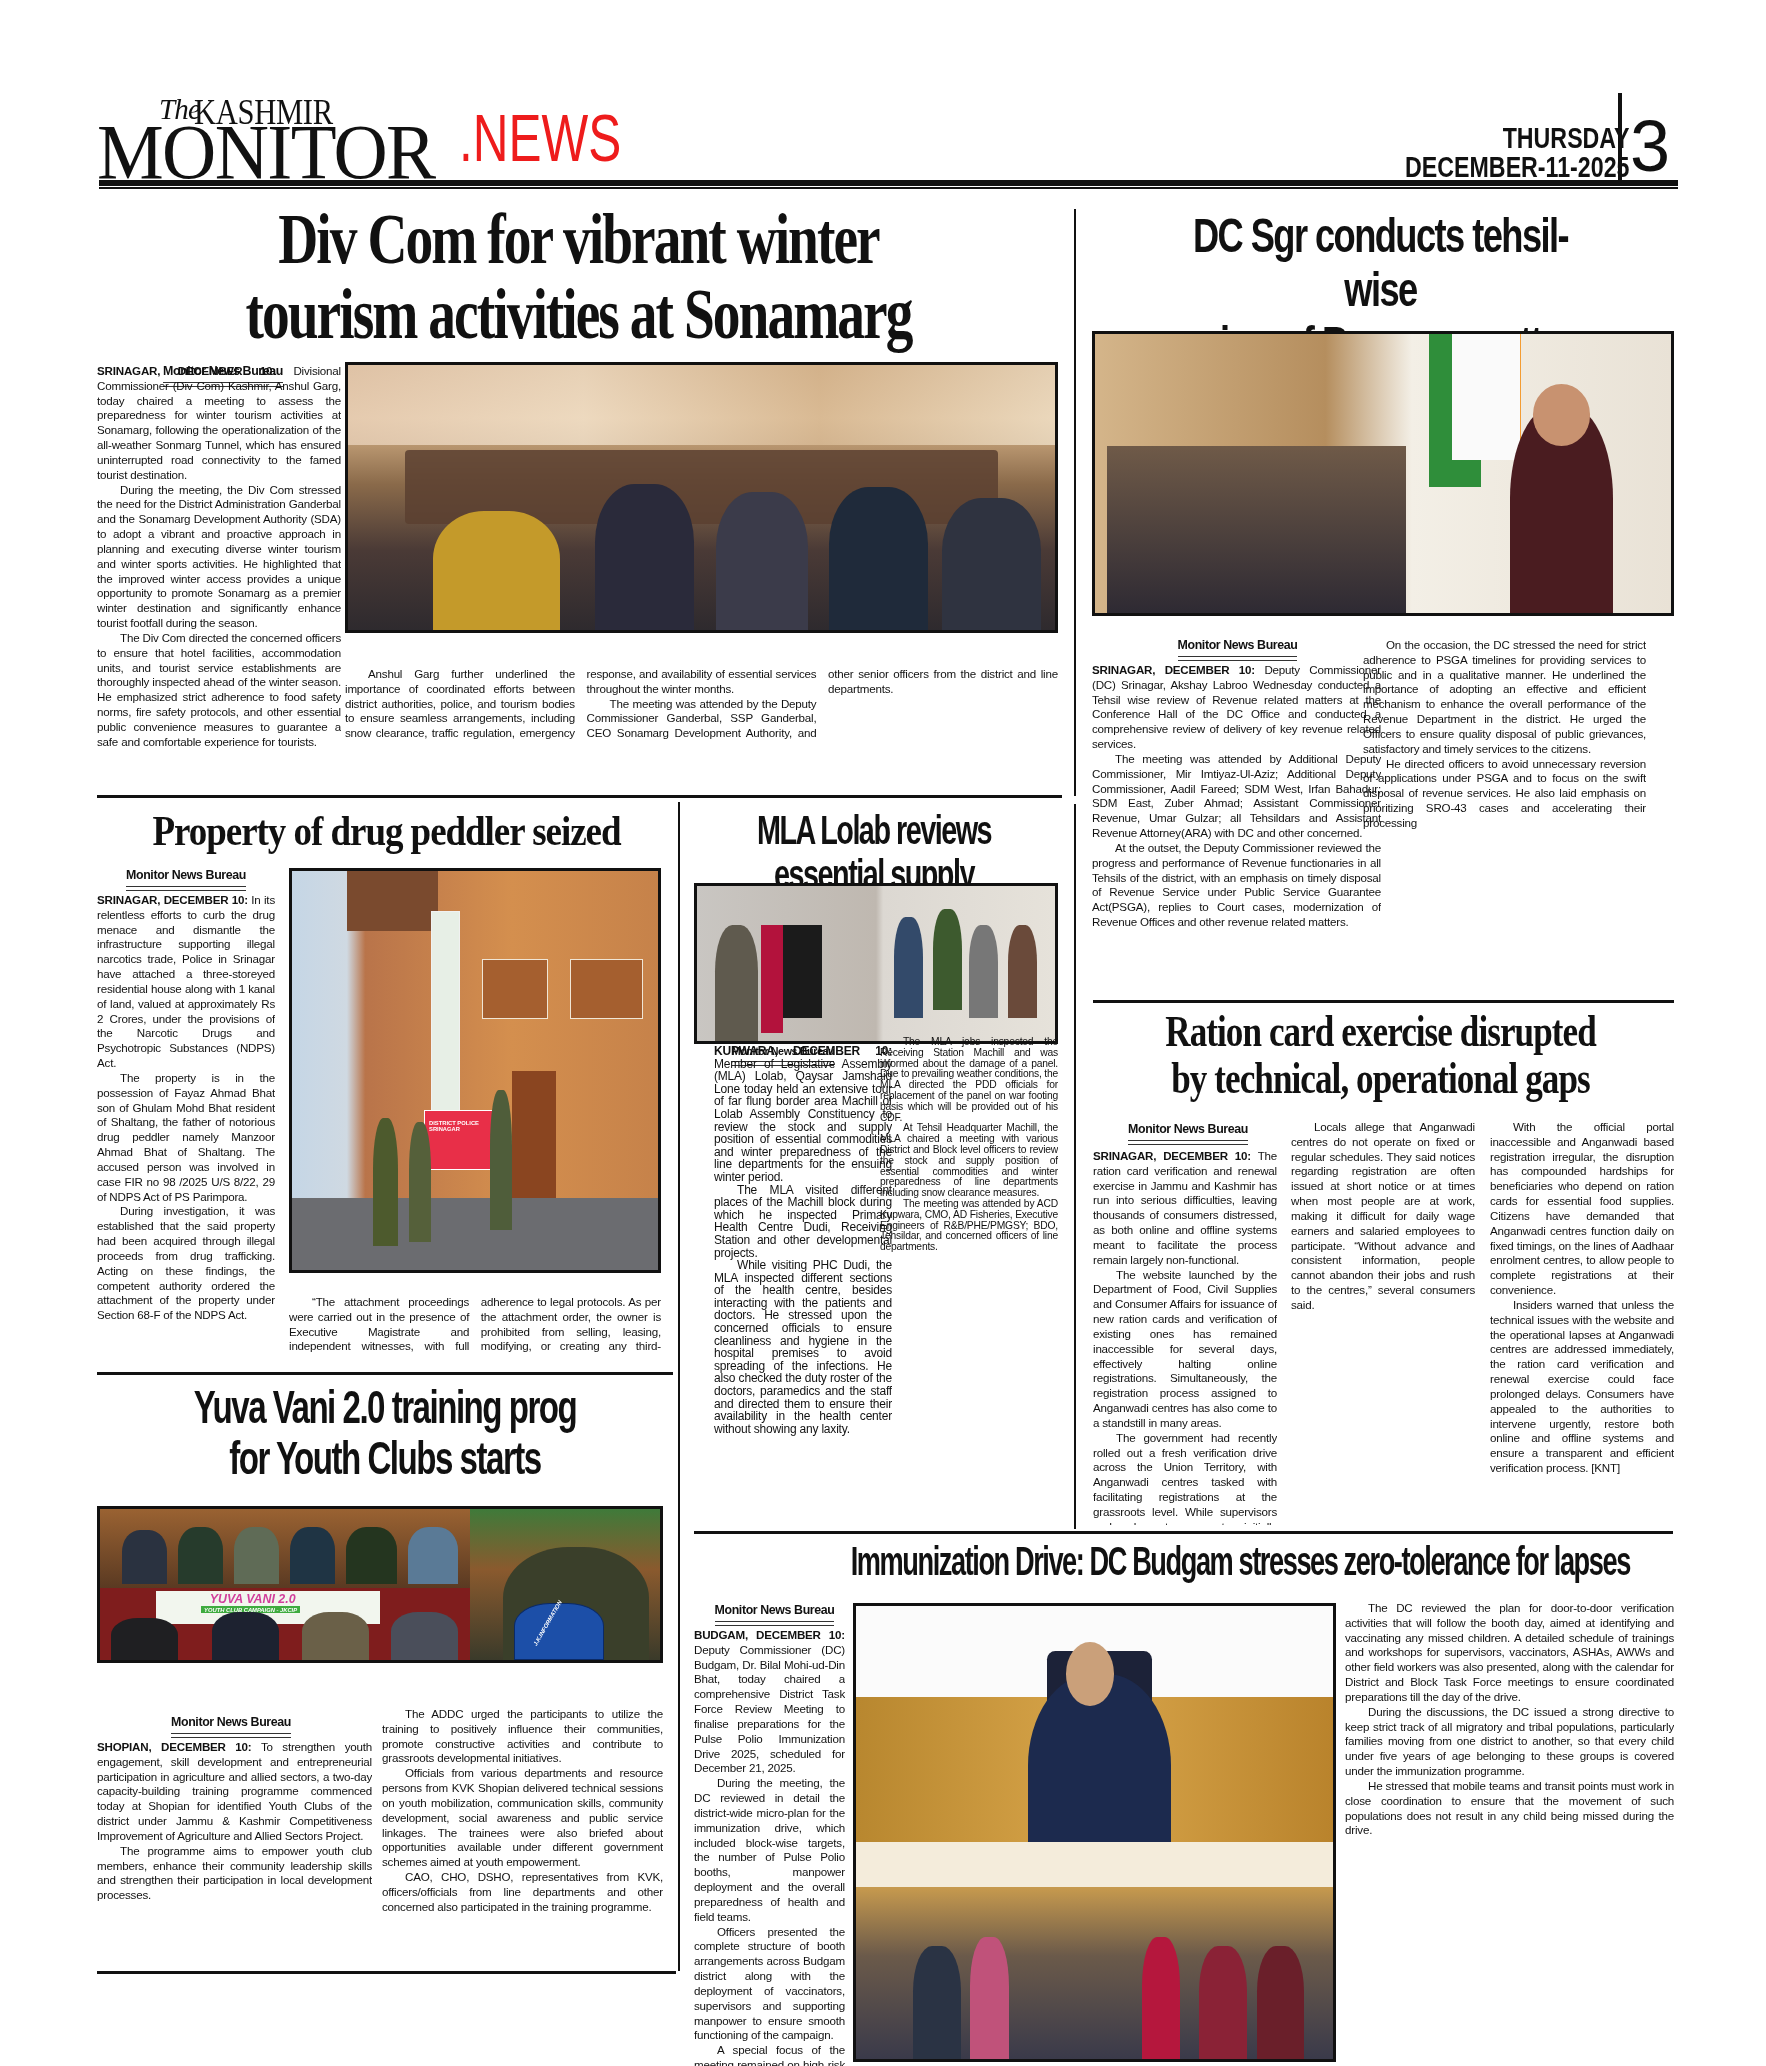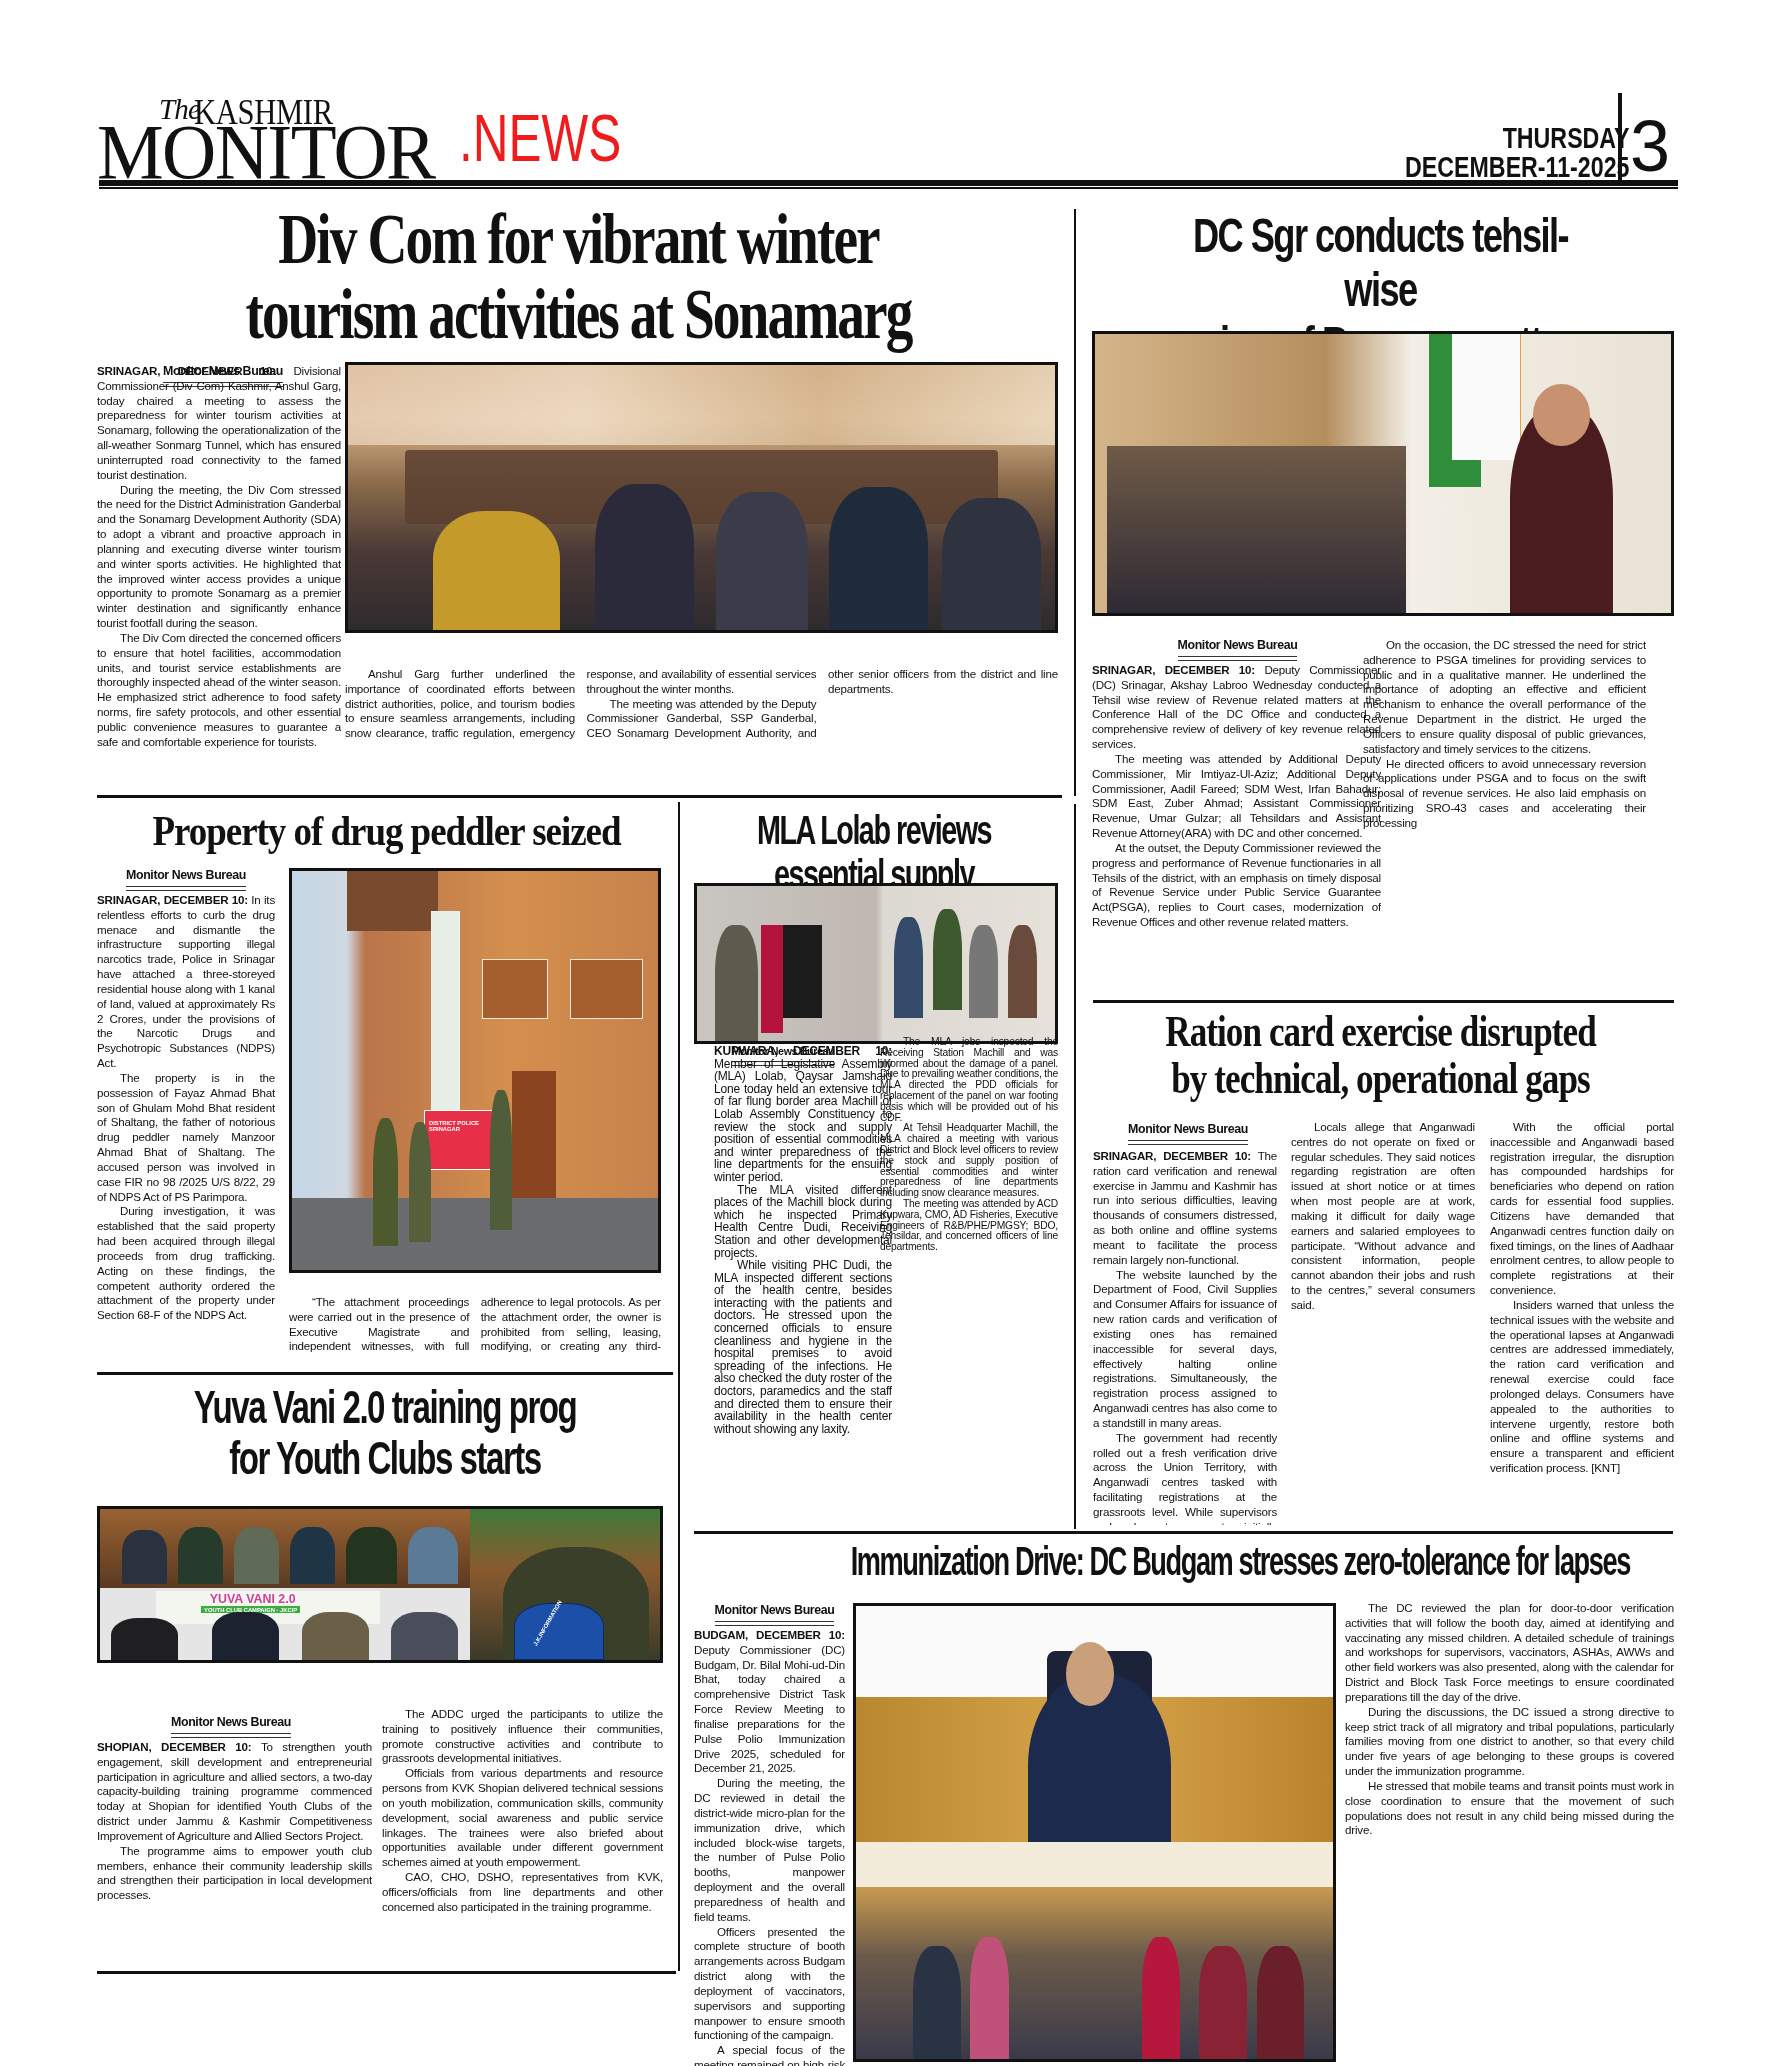--- a/index.html
+++ b/index.html
@@ -210,21 +210,21 @@
 </section>
 
 <div class="abs h-rule" style="left:694px; top:1531px; width:979px; height:3.3px;"></div>
 
 <section>
   <div class="abs hl-sans" style="left:97px; top:1382px; width:576px; font-size:46px; transform:scaleX(0.72); transform-origin:center;">
     <div>Yuva Vani 2.0 training prog</div>
     <div>for Youth Clubs starts</div>
   </div>
   <div class="abs photo" style="left:97px; top:1506px; width:566px; height:157px;">
-    <div class="scene" style="background:#e5e5e5;">
+    <div class="scene" style="background:#7f1d1d;font-style:italic;">
       <div class="abs" style="left:0;top:0;width:66%;height:52%;background:linear-gradient(180deg,#9a6232,#5a3a22)"></div>
       <div class="abs" style="left:4%;top:14%;width:8%;height:36%;background:#2a3240;border-radius:40% 40% 0 0"></div>
       <div class="abs" style="left:14%;top:12%;width:8%;height:38%;background:#263b2c;border-radius:40% 40% 0 0"></div>
       <div class="abs" style="left:24%;top:12%;width:8%;height:38%;background:#5f6b56;border-radius:40% 40% 0 0"></div>
       <div class="abs" style="left:34%;top:12%;width:8%;height:38%;background:#1f3444;border-radius:40% 40% 0 0"></div>
       <div class="abs" style="left:44%;top:12%;width:9%;height:38%;background:#24351f;border-radius:40% 40% 0 0"></div>
       <div class="abs" style="left:55%;top:12%;width:9%;height:38%;background:#5a7a96;border-radius:40% 40% 0 0"></div>
       <div class="abs" style="left:10%;top:54%;width:40%;height:22%;background:#f2f6ee;">
         <div class="photo-caption" style="left:24%;top:4%;color:#d13f9c;font-size:12.4px;">YUVA VANI 2.0</div>
         <div class="photo-caption" style="left:20%;top:46%;background:#3eab3e;padding:0.8px 3.3px;font-size:5.8px;">YOUTH CLUB CAMPAIGN - JKCIP</div>

